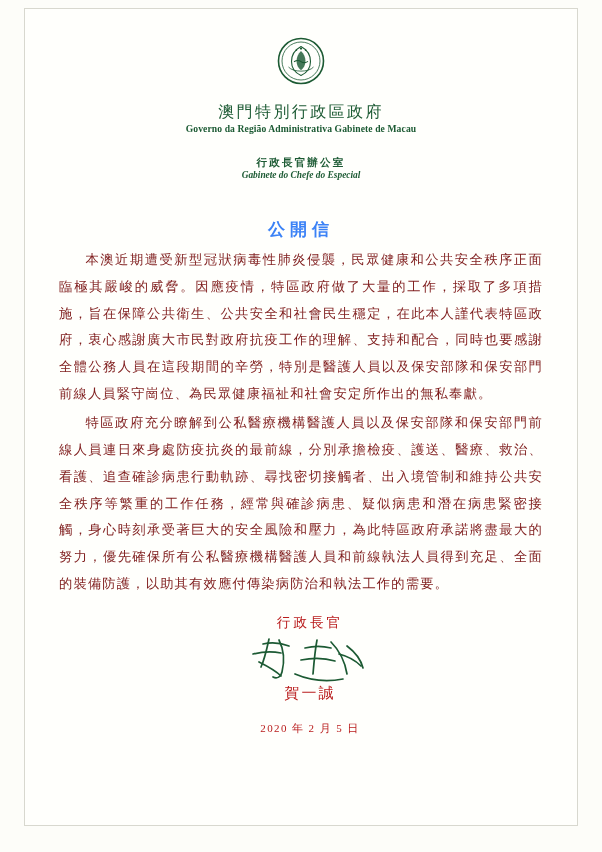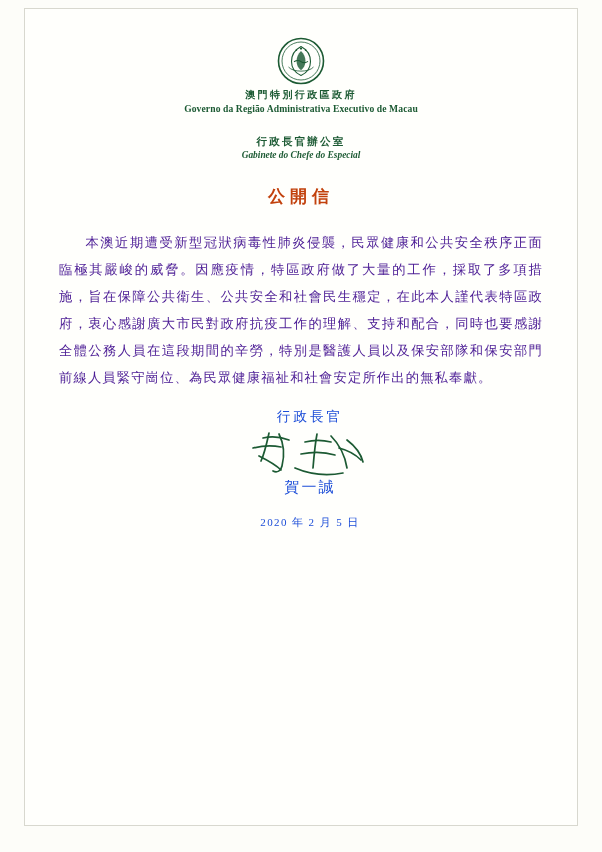--- a/index.html
+++ b/index.html
@@ -39,24 +39,24 @@
   }
   .emblem svg { display: block; }
 
   
   .hdr {
     text-align: center;
     color: #1c5a33;
     line-height: 1.25;
   }
   .hdr-cn {
-    font-size: 10px;
+    font-size: 16px;
     letter-spacing: 2.4px;
-    margin-top: 4px;
-    font-weight: bold;
+    margin-top: 17px;
+    font-weight: normal;
   }
   .hdr-pt {
     font-size: 9.6px;
     font-weight: bold;
     letter-spacing: 0.1px;
     margin-top: 1px;
   }
   .hdr-cn2 {
     font-size: 10.5px;
     letter-spacing: 2.2px;
@@ -66,47 +66,47 @@
   .hdr-pt2 {
     font-size: 9.4px;
     font-weight: bold;
     font-style: italic;
     margin-top: 1px;
   }
 
   
   .doc-title {
     text-align: center;
-    color: #c2410c;
+    color: #3b82f6;
     font-size: 17px;
     font-weight: bold;
     letter-spacing: 5px;
-    margin-top: 24px;
+    margin-top: 36px;
   }
 
   
   .body-text {
-    margin-top: 22px;
-    color: #4c1d95;
+    margin-top: 6px;
+    color: #7f1d1d;
   }
   .para {
     font-size: 13.3px;
     line-height: 2.02;
     text-align: justify;
     text-align-last: left;
     text-indent: 2em;
     letter-spacing: 1.15px;
     margin: 0 0 2px 0;
     font-family: "Liberation Serif", "DejaVu Serif", serif;
   }
 
   
   .sign-block {
     margin-top: 16px;
-    color: #1d4ed8;
+    color: #b91c1c;
     text-align: center;
   }
   .sign-title {
     font-size: 13.6px;
     letter-spacing: 3px;
     padding-left: 18px;
   }
   .sig-graphic {
     height: 52px;
     margin-top: 2px;
@@ -146,29 +146,30 @@
             <circle cx="19.4" cy="13.1" r="0.85"></circle>
             <circle cx="28.6" cy="13.1" r="0.85"></circle>
           </g>
           <path d="M11.5 30 C16 35.5 32 35.5 36.5 30" fill="none" stroke="#1c5a33" stroke-width="0.8"></path>
         </svg>
       </div>
     </div>
 
     <div class="hdr">
       <div class="hdr-cn">澳門特別行政區政府</div>
-      <div class="hdr-pt">Governo da Região Administrativa Executivo de Macau</div>
+      <div class="hdr-pt">Governo da Região Administrativa Gabinete de Macau</div>
       <div class="hdr-cn2">行政長官辦公室</div>
       <div class="hdr-pt2">Gabinete do Chefe do Especial</div>
     </div>
 
     <div class="doc-title">公開信</div>
 
     <div class="body-text">
       <p class="para">本澳近期遭受新型冠狀病毒性肺炎侵襲，民眾健康和公共安全秩序正面臨極其嚴峻的威脅。因應疫情，特區政府做了大量的工作，採取了多項措施，旨在保障公共衛生、公共安全和社會民生穩定，在此本人謹代表特區政府，衷心感謝廣大市民對政府抗疫工作的理解、支持和配合，同時也要感謝全體公務人員在這段期間的辛勞，特別是醫護人員以及保安部隊和保安部門前線人員緊守崗位、為民眾健康福祉和社會安定所作出的無私奉獻。</p>
+      <p class="para">特區政府充分瞭解到公私醫療機構醫護人員以及保安部隊和保安部門前線人員連日來身處防疫抗炎的最前線，分別承擔檢疫、護送、醫療、救治、看護、追查確診病患行動軌跡、尋找密切接觸者、出入境管制和維持公共安全秩序等繁重的工作任務，經常與確診病患、疑似病患和潛在病患緊密接觸，身心時刻承受著巨大的安全風險和壓力，為此特區政府承諾將盡最大的努力，優先確保所有公私醫療機構醫護人員和前線執法人員得到充足、全面的裝備防護，以助其有效應付傳染病防治和執法工作的需要。</p>
     </div>
 
     <div class="sign-block">
       <div class="sign-title">行政長官</div>
       <div class="sig-graphic">
         <svg width="150" height="52" viewBox="0 0 150 52" aria-hidden="true">
           <g fill="none" stroke="#1c5a33" stroke-width="1.7" stroke-linecap="round">
             <path d="M28 10 C36 8 46 9 54 12"></path>
             <path d="M34 5 C32 14 30 24 26 33"></path>
             <path d="M18 20 C26 18 36 17 46 19"></path>

